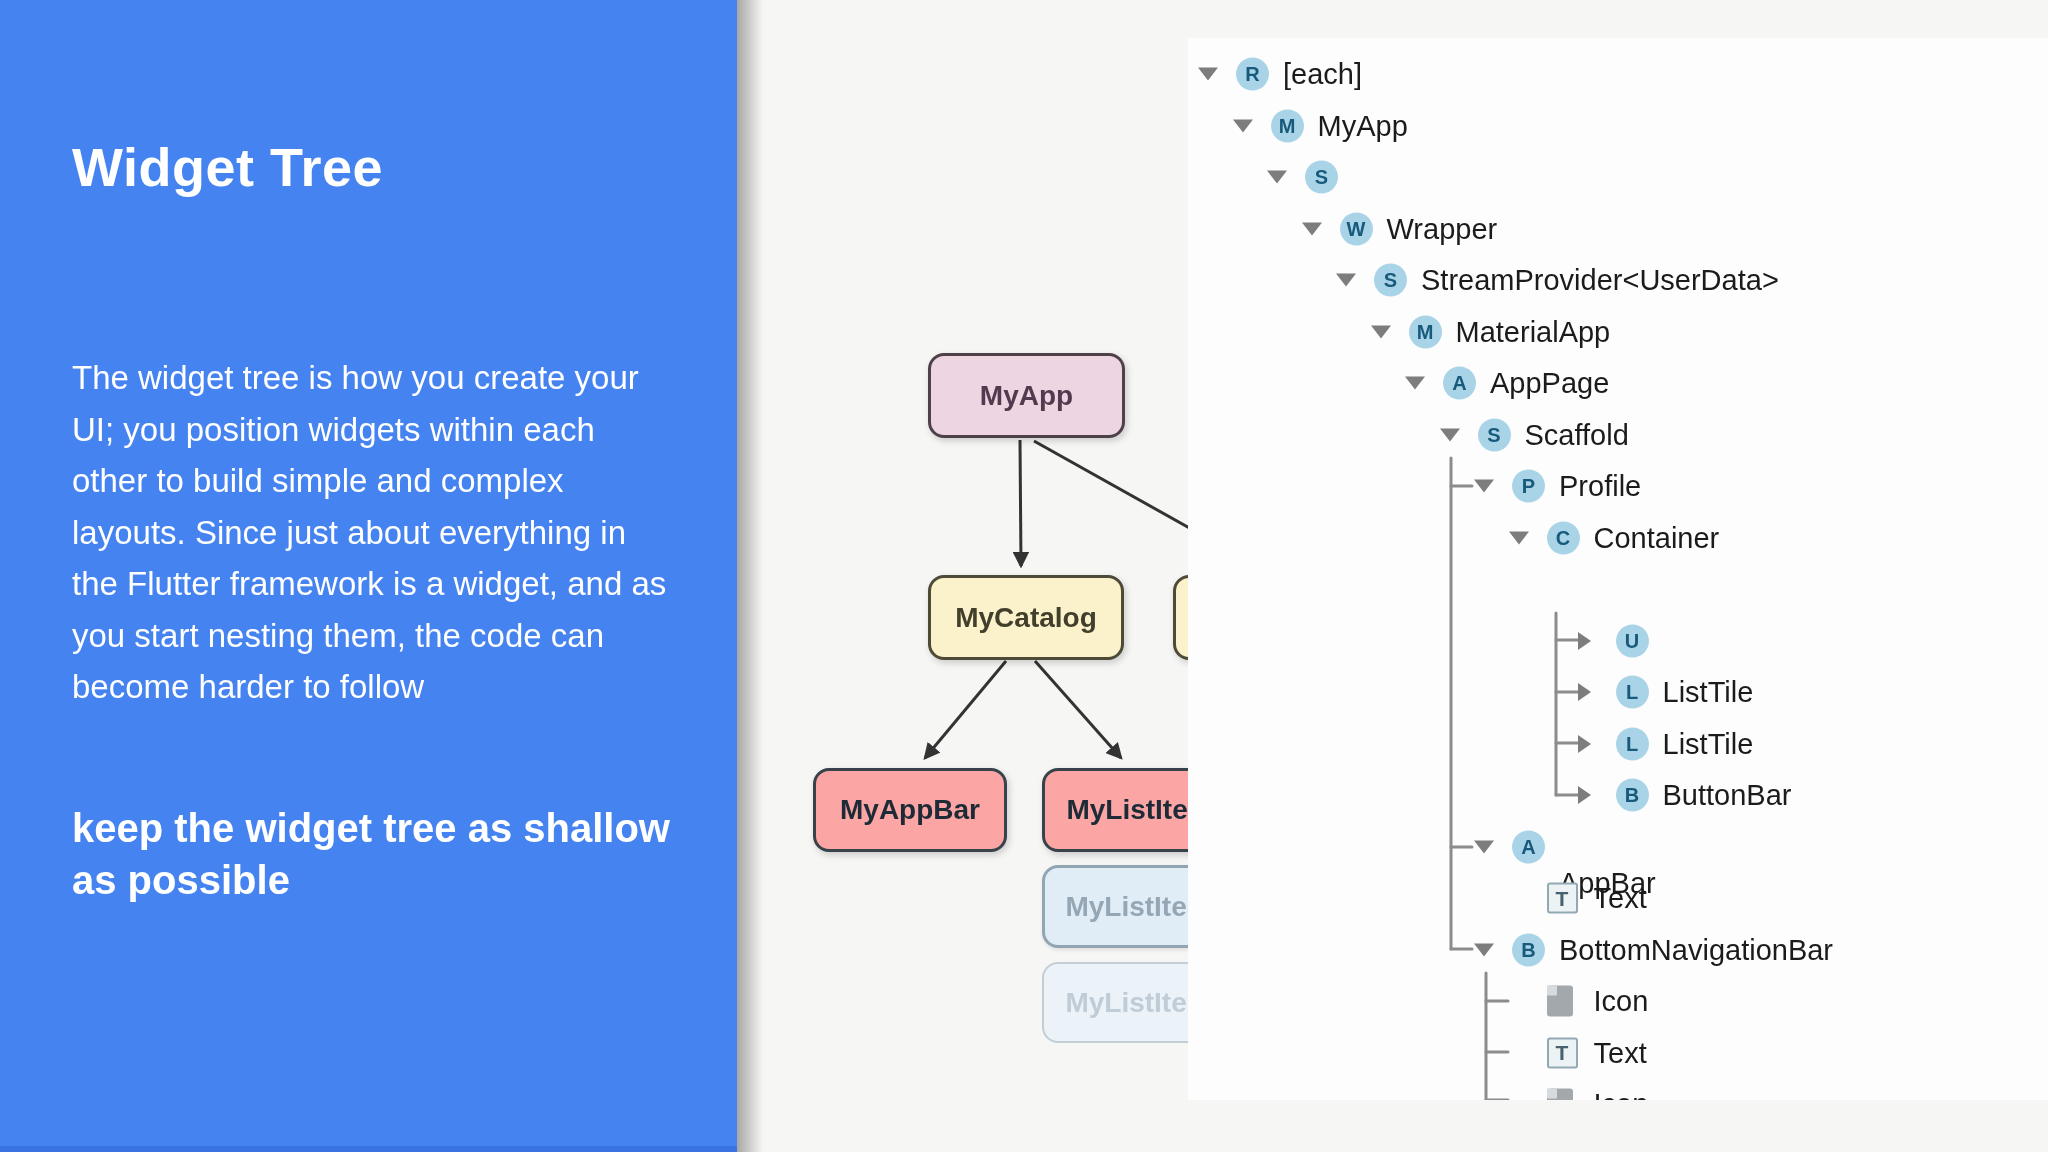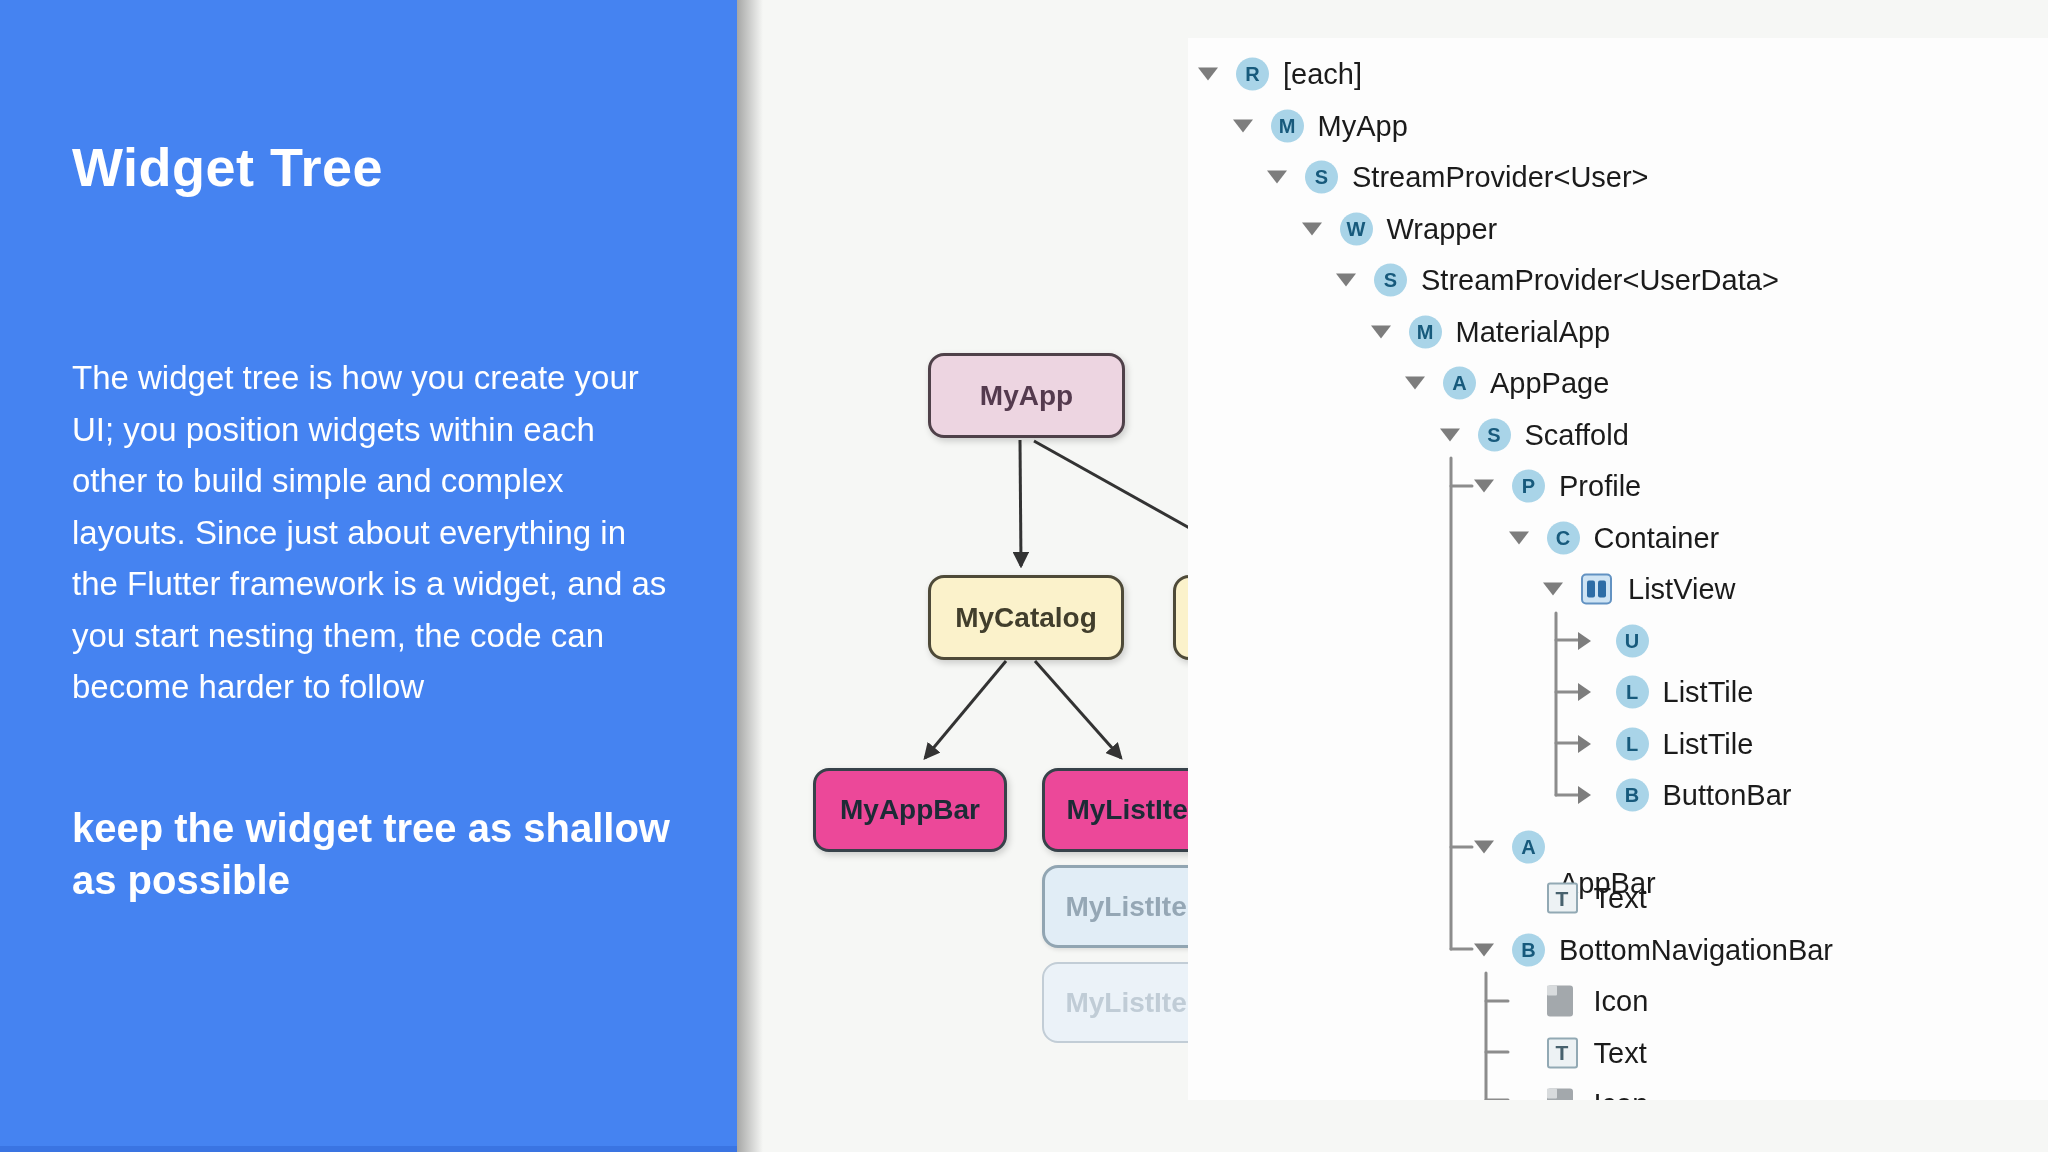--- a/index.html
+++ b/index.html
@@ -87,21 +87,21 @@
   
   .edges-svg { position:absolute; left:0; top:0; pointer-events:none; }
   .node {
     position:absolute; border-radius:16px; box-sizing:border-box;
     display:flex; align-items:center; justify-content:center;
     font-size:28px; font-weight:600;
     box-shadow:2px 3px 7px rgba(0,0,0,0.18);
   }
   .node-pink   { background:#edd5e1; border:3.5px solid #4f4149; color:#543a4e; }
   .node-yellow { background:#fbf2cb; border:3.5px solid #4e4a38; color:#413e2c; }
-  .node-blue   { background:#ec4899; border:3.5px solid #37424a; color:#1c2b36; }
+  .node-blue   { background:#fca5a5; border:3.5px solid #37424a; color:#1c2b36; }
   .node-faded1 { background:#e1edf6; border:3px solid #91a5b2; color:#95a7b5;
                  box-shadow:1px 2px 4px rgba(0,0,0,0.10); }
   .node-faded2 { background:#ebf2f8; border:2.5px solid #c2cdd6; color:#c0ccd6;
                  box-shadow:none; }
 </style>
 </head>
 <body>
 
 <div class="left-panel">
   <div class="slide-title">Widget Tree</div>
@@ -159,21 +159,20 @@
       <div class="tree-cell tree-label" style="left: 95px;">[each]</div>
     </div>
     <div class="tree-row" style="top: 61.5px;">
       <div class="tree-cell tri-down" style="left: 44.5px;"></div>
       <div class="tree-cell badge" style="left: 82.5px;">M</div>
       <div class="tree-cell tree-label" style="left: 129.5px;">MyApp</div>
     </div>
     <div class="tree-row" style="top: 113px;">
       <div class="tree-cell tri-down" style="left: 79px;"></div>
       <div class="tree-cell badge" style="left: 117px;">S</div>
-      <div class="tree-cell tree-label" style="left: 164px;">StreamProvider&lt;User&gt;</div>
     </div>
     <div class="tree-row" style="top: 164.5px;">
       <div class="tree-cell tri-down" style="left: 113.5px;"></div>
       <div class="tree-cell badge" style="left: 151.5px;">W</div>
       <div class="tree-cell tree-label" style="left: 198.5px;">Wrapper</div>
     </div>
     <div class="tree-row" style="top: 216px;">
       <div class="tree-cell tri-down" style="left: 148px;"></div>
       <div class="tree-cell badge" style="left: 186px;">S</div>
       <div class="tree-cell tree-label" style="left: 233px;">StreamProvider&lt;UserData&gt;</div>
@@ -196,28 +195,20 @@
     <div class="tree-row" style="top: 422px;">
       <div class="tree-cell tri-down" style="left: 286px;"></div>
       <div class="tree-cell badge" style="left: 324px;">P</div>
       <div class="tree-cell tree-label" style="left: 371px;">Profile</div>
     </div>
     <div class="tree-row" style="top: 473.5px;">
       <div class="tree-cell tri-down" style="left: 320.5px;"></div>
       <div class="tree-cell badge" style="left: 358.5px;">C</div>
       <div class="tree-cell tree-label" style="left: 405.5px;">Container</div>
     </div>
-    <div class="tree-row" style="top: 525px;">
-      <div class="tree-cell tri-down" style="left: 355px;"></div>
-      <div class="tree-cell icon-listview" style="left: 393px;">
-        <span class="lv-dot"></span>
-        <span class="lv-dot"></span>
-      </div>
-      <div class="tree-cell tree-label" style="left: 440px;">ListView</div>
-    </div>
     <div class="tree-row" style="top: 576.5px;">
       <div class="tree-cell tri-right" style="left: 389.5px;"></div>
       <div class="tree-cell badge" style="left: 427.5px;">U</div>
     </div>
     <div class="tree-row" style="top: 628px;">
       <div class="tree-cell tri-right" style="left: 389.5px;"></div>
       <div class="tree-cell badge" style="left: 427.5px;">L</div>
       <div class="tree-cell tree-label" style="left: 474.5px;">ListTile</div>
     </div>
     <div class="tree-row" style="top: 679.5px;">

